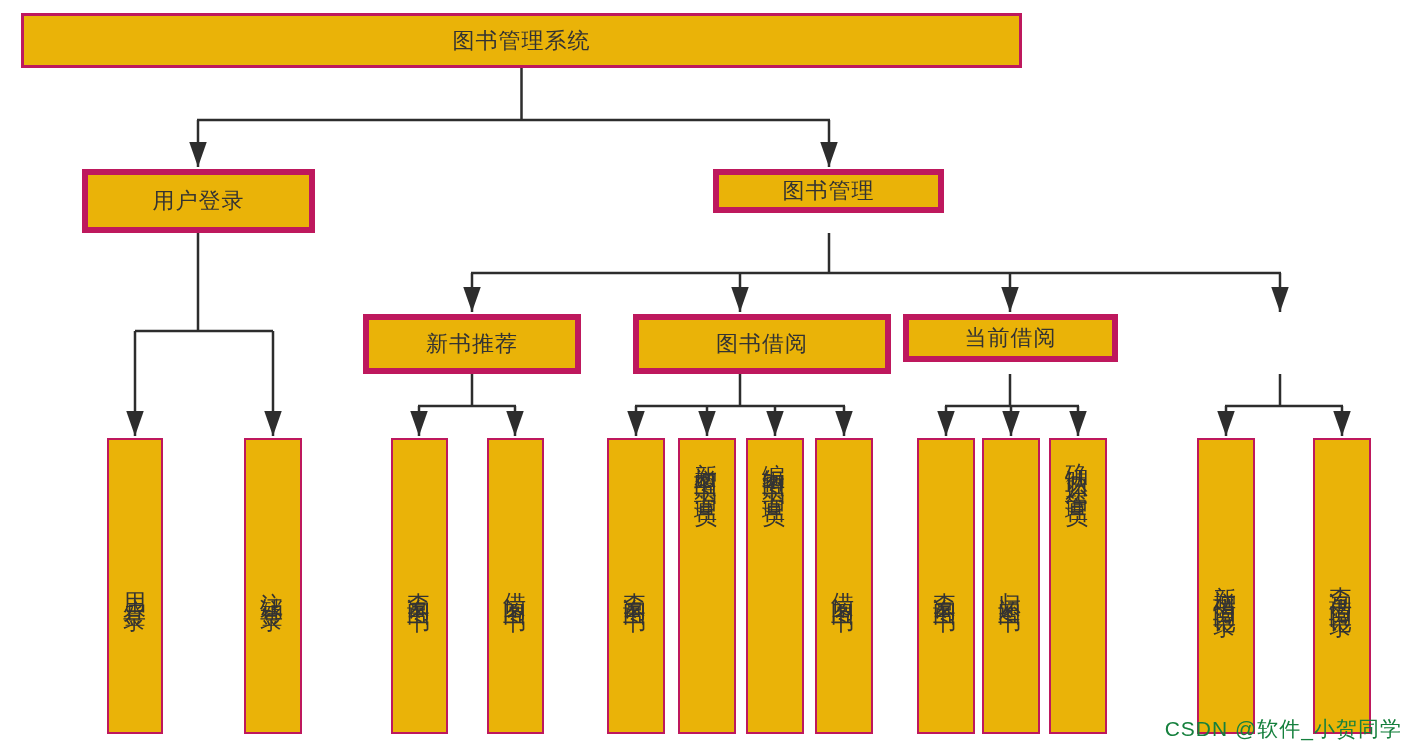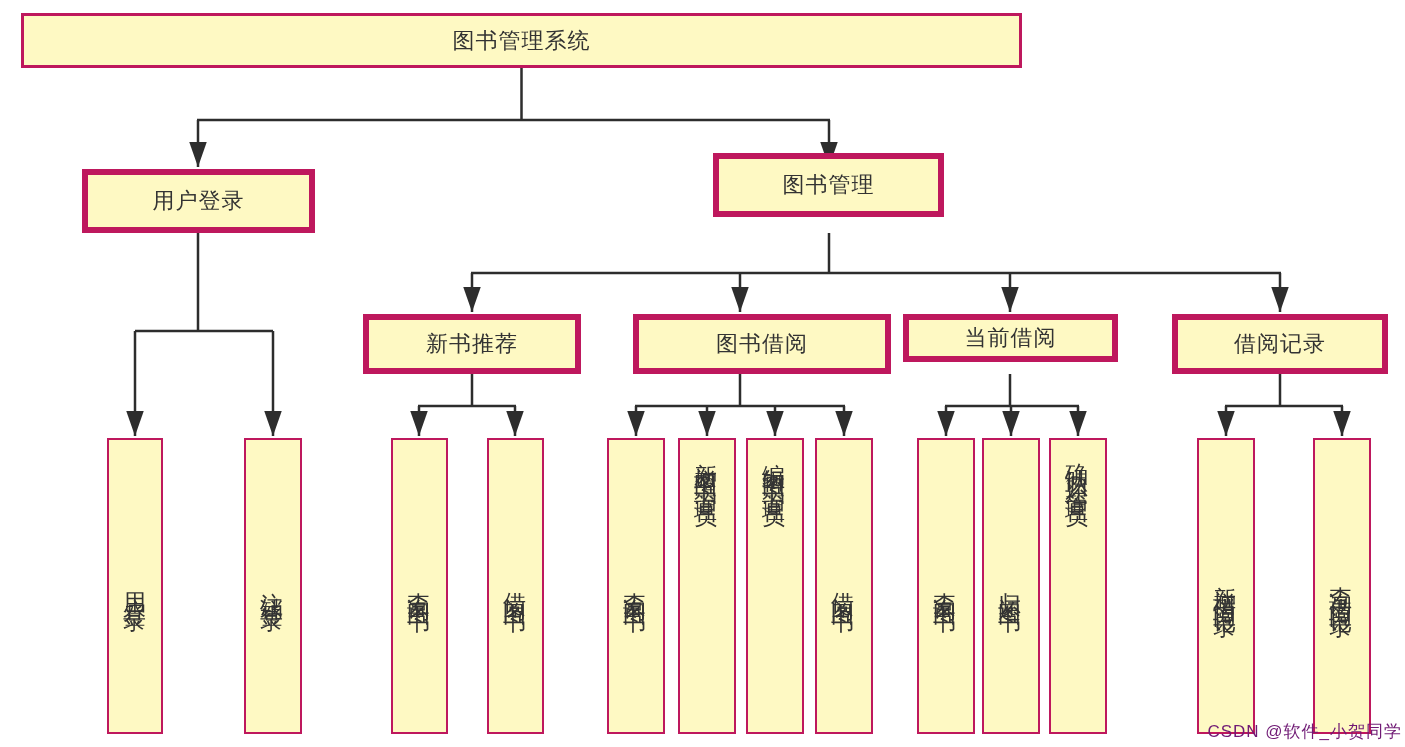--- a/index.html
+++ b/index.html
@@ -7,21 +7,21 @@
     position:relative;
     width:1405px;height:747px;
     background:#ffffff;
     font-family:"Liberation Sans", sans-serif;
     color:#333333;
     overflow:hidden;
   }
   #wires{position:absolute;left:0;top:0;width:1405px;height:747px;}
   .node{
     position:absolute;
-    background:#fef9c3;
+    background:#eab308;
     border:6px solid #be185d;
     box-sizing:border-box;
   }
   .hnode{
     display:flex;align-items:center;justify-content:center;
     font-size:22px;
     letter-spacing:1px;
     white-space:nowrap;
   }
   .root{border-width:3px;}
@@ -34,22 +34,22 @@
     letter-spacing:6px;
     line-height:52px;
   }
   .leaf.from-top{
     text-align:start;
     padding-top:5px;
   }
   #watermark{
     position:absolute;
     right:3px;bottom:4px;
-    font-size:17px;
-    color:#701a75;
+    font-size:21px;
+    color:#15803d;
     letter-spacing:1px;
     z-index:5;
     white-space:nowrap;
   }
 </style>
 </head>
 <body>
 
 <div id="canvas">
 
@@ -91,35 +91,32 @@
     </g>
   </svg>
 
   <div class="node hnode root" style="left:21px;top:13px;width:1001px;height:55px">
     <span>图书管理系统</span>
   </div>
 
   <div class="node hnode" style="left:82px;top:169px;width:233px;height:64px">
     <span>用户登录</span>
   </div>
-  <div class="node hnode" style="left:713px;top:153px;width:231px;height:64px">
+  <div class="node hnode" style="left:713px;top:169px;width:231px;height:44px">
     <span>图书管理</span>
   </div>
 
   <div class="node hnode" style="left:363px;top:314px;width:218px;height:60px">
     <span>新书推荐</span>
   </div>
   <div class="node hnode" style="left:633px;top:314px;width:258px;height:60px">
     <span>图书借阅</span>
   </div>
   <div class="node hnode" style="left:903px;top:314px;width:215px;height:48px">
     <span>当前借阅</span>
-  </div>
-  <div class="node hnode" style="left:1172px;top:314px;width:216px;height:60px">
-    <span>借阅记录</span>
   </div>
 
   <div class="node leaf" style="left:107px;top:438px;width:56px;height:296px">用户登录</div>
   <div class="node leaf" style="left:244px;top:438px;width:58px;height:296px">注销登录</div>
 
   <div class="node leaf" style="left:391px;top:438px;width:57px;height:296px">查询图书</div>
   <div class="node leaf" style="left:487px;top:438px;width:57px;height:296px">借阅图书</div>
 
   <div class="node leaf" style="left:607px;top:438px;width:58px;height:296px">查询图书</div>
   <div class="node leaf from-top" style="left:678px;top:438px;width:58px;height:296px">新增图书（管理员）</div>

